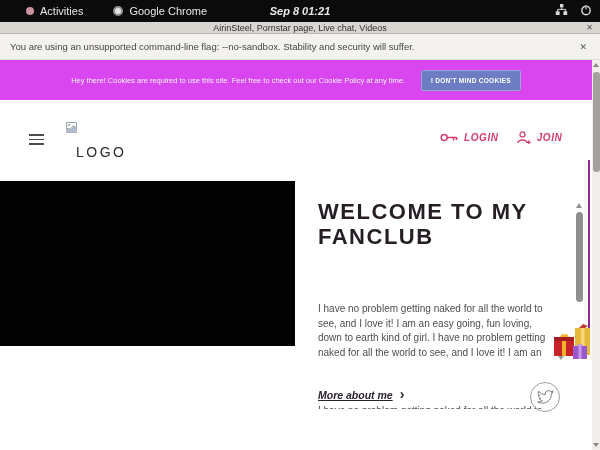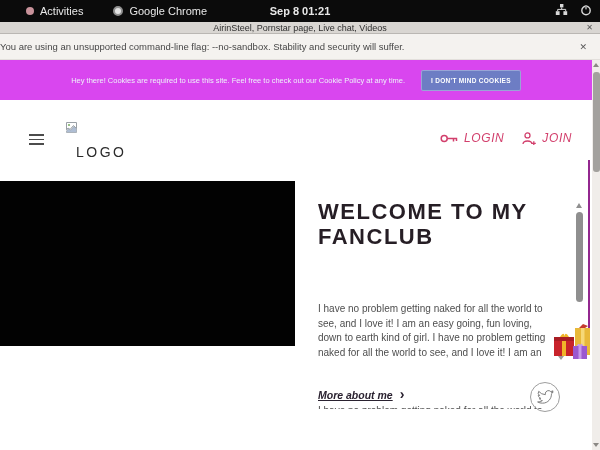--- a/index.html
+++ b/index.html
@@ -8,33 +8,33 @@
            font-family:"Liberation Sans", sans-serif; }
 
   
   .topbar{ position:absolute; left:0; top:0; width:600px; height:22px; background:#0b0b0b;
            color:#e8e8e8; display:flex; align-items:center; font-size:11px; }
   .tb-left{ display:flex; align-items:center; gap:6px; margin-left:26px; }
   .act-dot{ width:8px; height:8px; border-radius:50%; background:#c9939b; }
   .tb-chrome{ display:flex; align-items:center; gap:6px; margin-left:30px; }
   .chrome-ico{ width:10px; height:10px; border-radius:50%; background:#e3e3e3;
                border:2px solid #8f8f8f; }
-  .tb-clock{ position:absolute; left:0; right:0; text-align:center; font-weight:bold; font-size:11px; }
+  .tb-clock{ position:absolute; left:0; right:0; text-align:center; font-weight:bold; font-size:11px;font-style:italic; }
   .tb-right{ position:absolute; right:8px; top:0; height:22px; display:flex; align-items:center; gap:12px; }
 
   
   .titlebar{ position:absolute; left:0; top:22px; width:600px; height:12px; background:#d9d6d2;
              border-bottom:1px solid #bab7b3; color:#2e2e2e; font-size:9px;
              display:flex; align-items:center; justify-content:center; }
   .titlebar .close{ position:absolute; right:7px; top:1px; font-size:8px; color:#555; cursor:default; }
 
   
   .infobar{ position:absolute; left:0; top:34px; width:600px; height:26px; background:#f4f2ef;
             border-bottom:1px solid #e2dfdb; display:flex; align-items:center; }
-  .infobar .msg{ font-size:9.5px; color:#474747; }
+  .infobar .msg{ margin-left:10px; font-size:9.5px; color:#474747; }
   .infobar .close{ position:absolute; right:13px; font-size:9px; color:#5a5a5a; }
 
   
   .cookie{ position:absolute; left:0; top:60px; width:592px; height:40px; background:#d946ef;
            display:flex; align-items:center; justify-content:center; gap:16px; }
   .cookie .msg{ font-size:7.5px; color:#eef0f9; }
   .cookie .btn{ background:#6d7dc4; border:1px solid #8punk; border:1px solid rgba(255,255,255,.3);
                 color:#fff; font-size:6.5px; font-weight:bold; padding:6px 9px; border-radius:2px;
                 font-family:"Liberation Sans",sans-serif; letter-spacing:.3px; }
 
@@ -47,21 +47,21 @@
   .tri-dn{ width:0; height:0; border-left:3px solid transparent; border-right:3px solid transparent;
            border-top:4px solid #8a8884; position:absolute; left:1px; bottom:3px; }
 
   
   .hamburger{ position:absolute; left:29px; top:134px; width:15px; height:11px; cursor:pointer; }
   .hamburger i{ display:block; height:1.6px; background:#4c4c4c; margin-bottom:3px; }
   .logo{ position:absolute; left:66px; top:119px; cursor:pointer; }
   .logo .alt{ margin-left:10px; margin-top:7px; font-size:14px; letter-spacing:2.5px; color:#2b2b2b; }
   .nav-links{ position:absolute; right:0; top:131px; width:160px; display:flex; gap:18px; }
   .navlink{ display:flex; align-items:center; gap:5px; cursor:pointer; }
-  .navlink .lbl{ color:#d23f6c; font-size:12px; font-weight:normal; font-style:italic; letter-spacing:.6px; }
+  .navlink .lbl{ color:#d23f6c; font-size:10px; font-weight:bold; font-style:italic; letter-spacing:.6px; }
 
   
   .media{ position:absolute; left:0; top:181px; width:295px; height:165px; background:#020202; }
 
   
   .w-title{ position:absolute; left:318px; top:199px; width:230px; font-size:22px; font-weight:bold;
             letter-spacing:1.5px; line-height:25px; color:#261e25; }
   .para{ position:absolute; left:318px; width:232px; overflow:hidden; font-size:10px;
          line-height:14.5px; color:#4e4e4e;margin-top:44px; }
   .p1{ top:258px; height:60px; }

